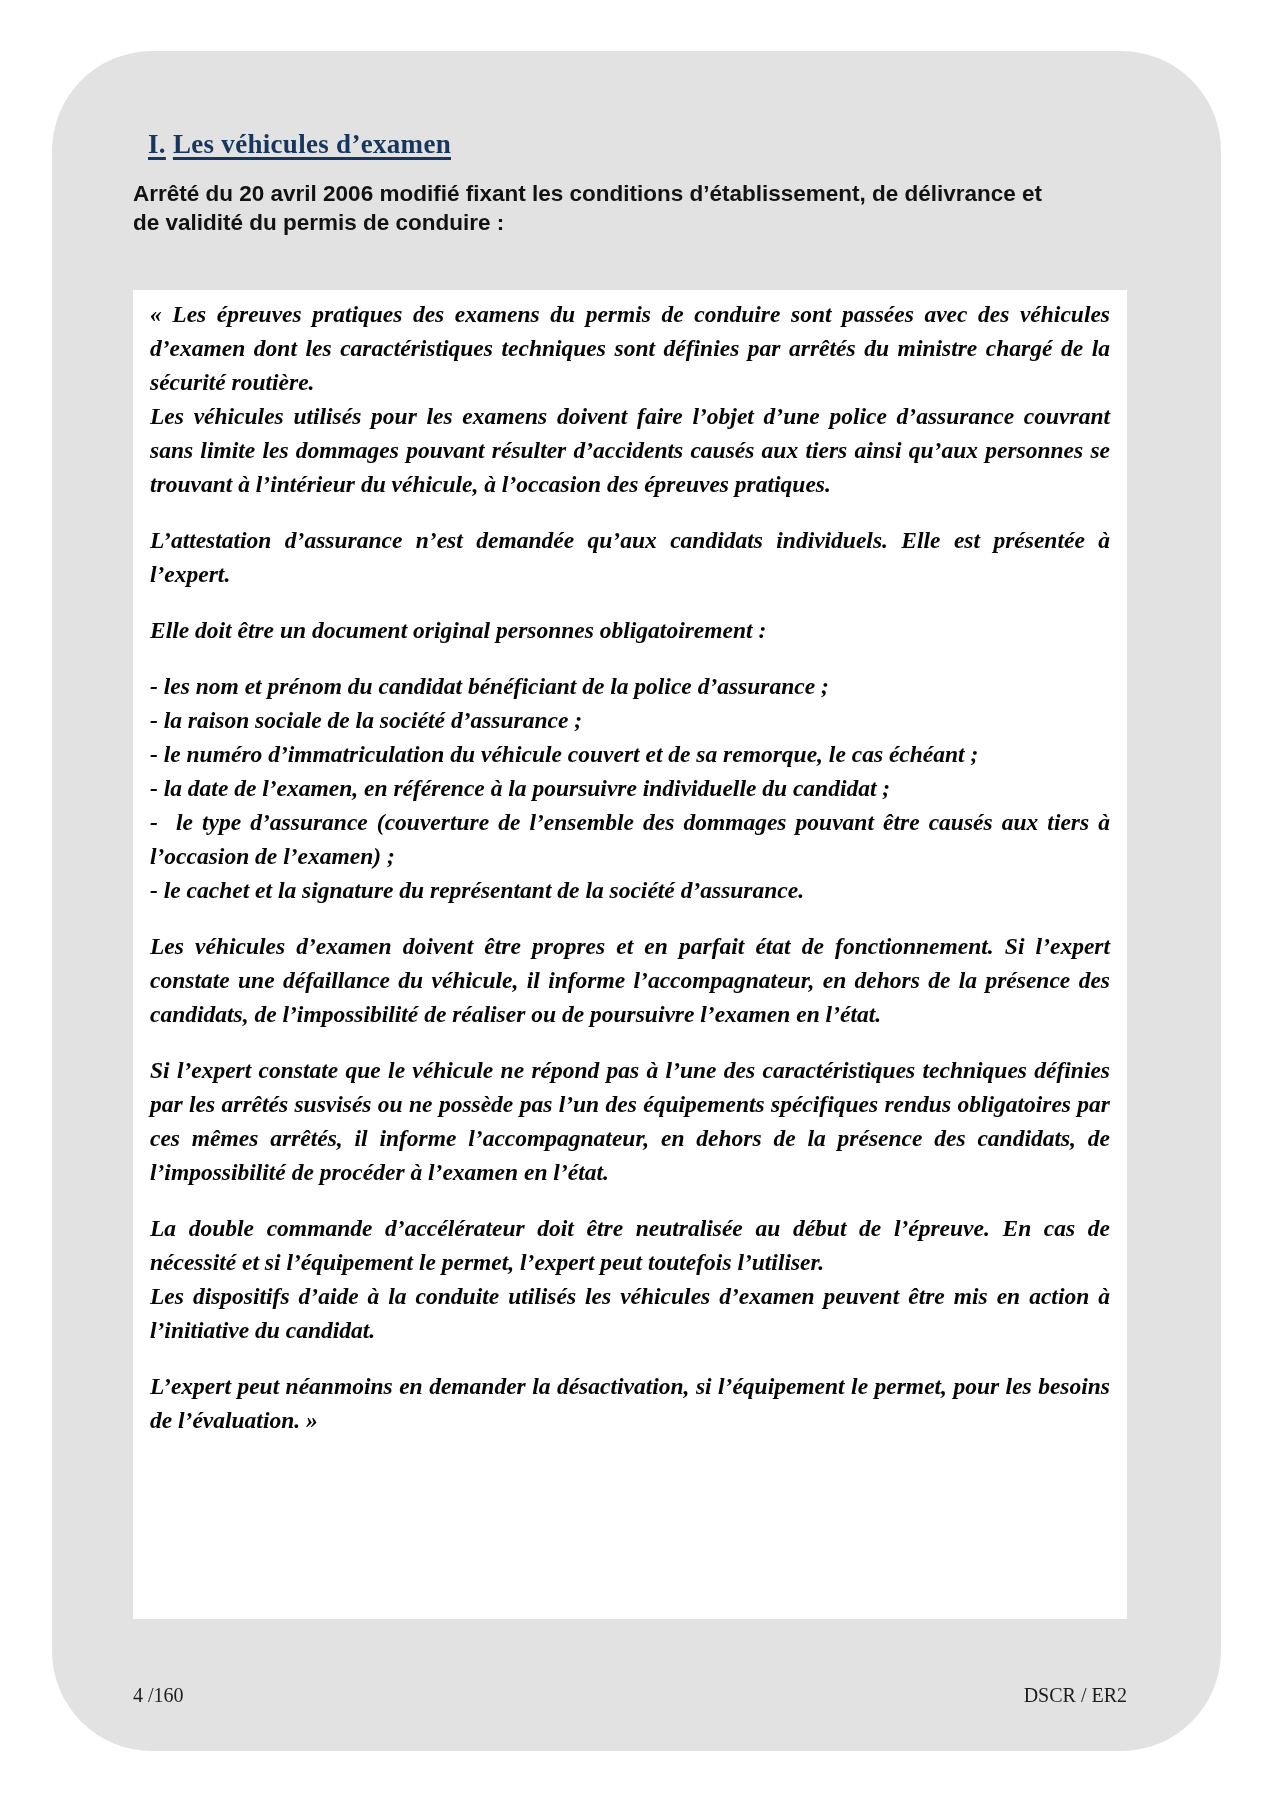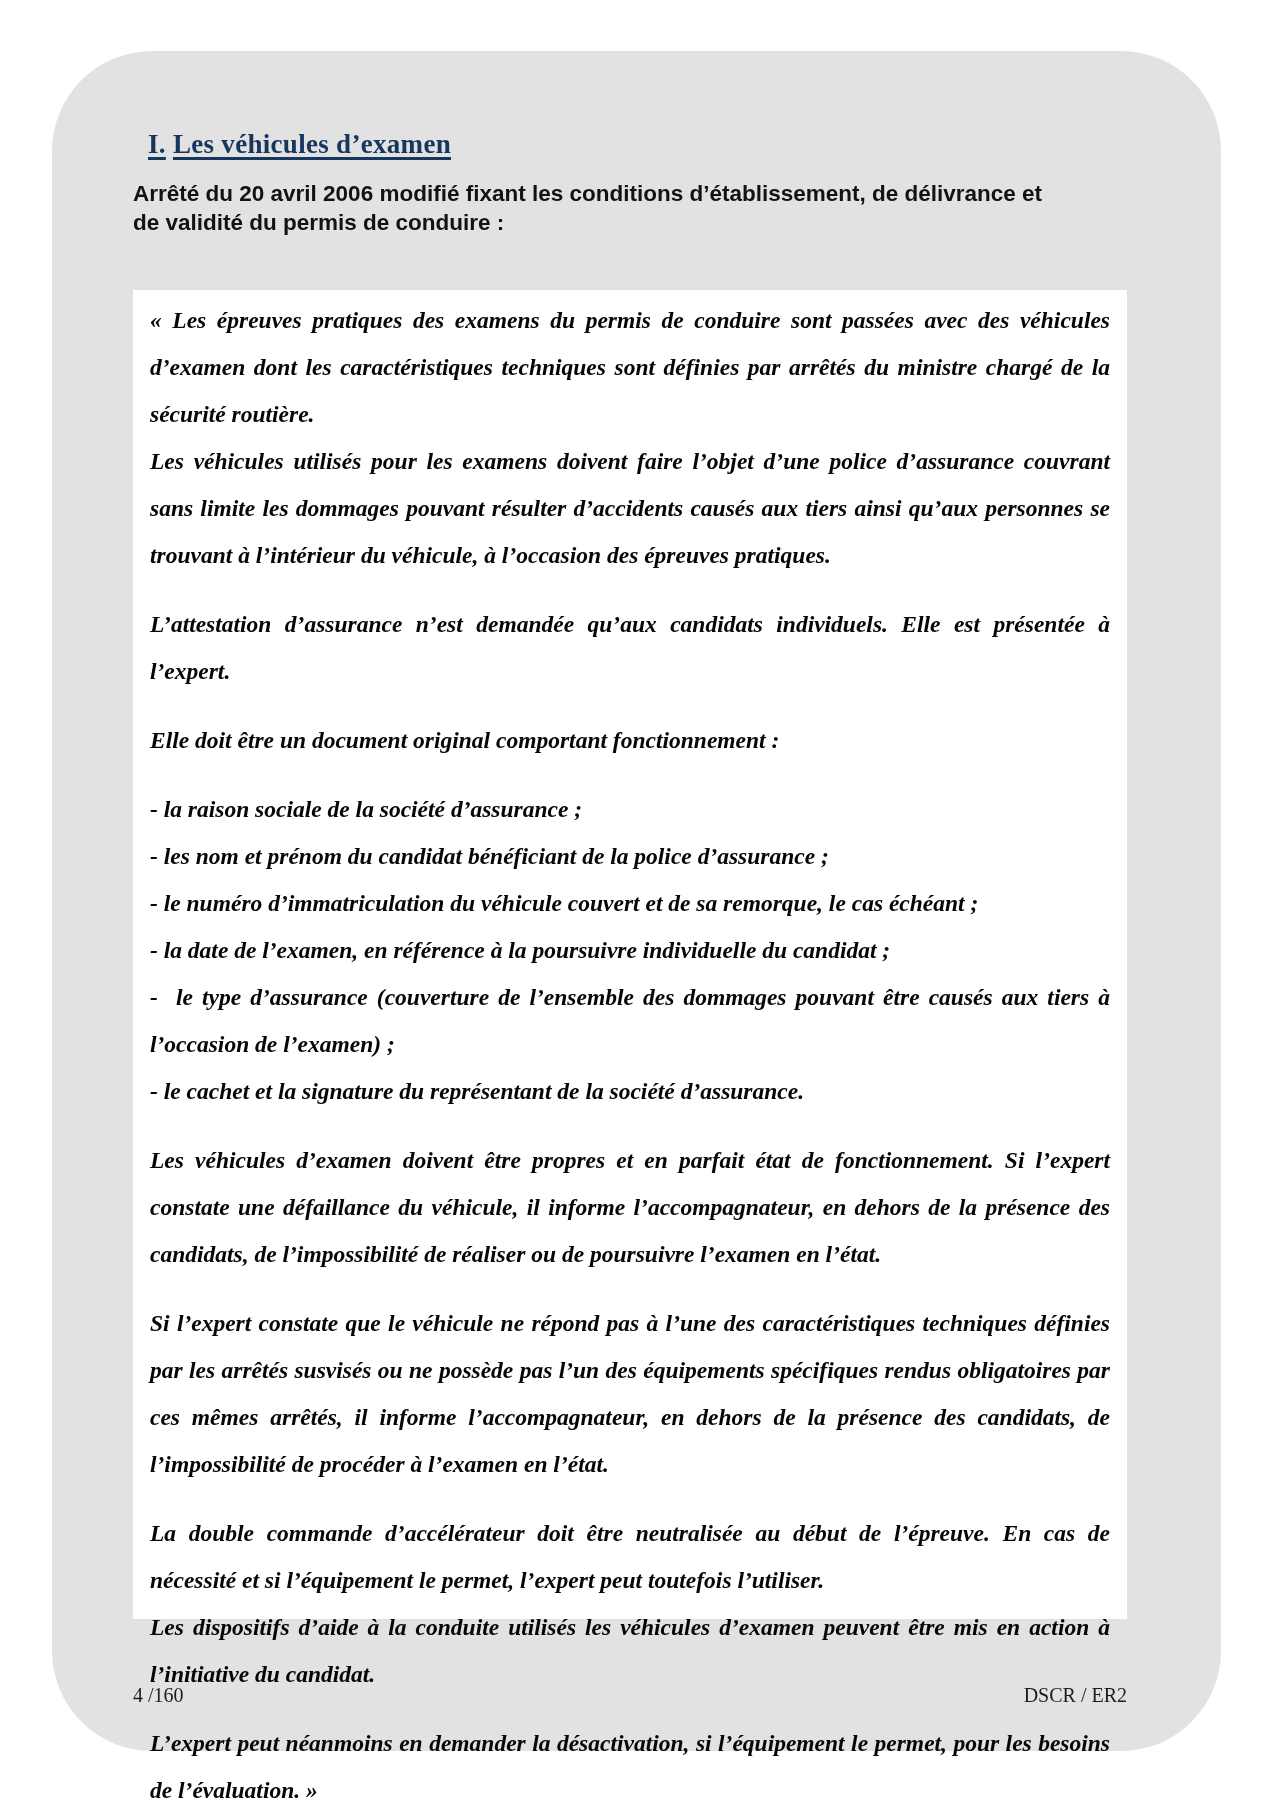--- a/index.html
+++ b/index.html
@@ -56,21 +56,21 @@
     top: 239px;
     width: 960px;
     height: 1322px;
     padding: 7px 17px 0 17px;
     background: #ffffff;
   }
   .quote-block p {
     margin: 0;
     font-family: "Liberation Serif", serif;
     font-size: 23.5px;
-    line-height: 47px;
+    line-height: 34px;
     font-weight: bold;
     font-style: italic;
     color: #060606;
     text-align: justify;
   }
   .quote-block p.gap {
     margin-bottom: 22px;
   }
   .page-footer {
     position: absolute;
@@ -91,23 +91,23 @@
 <div class="page">
 
   <h1 class="doc-title"><span class="u">I.</span>&nbsp;<span class="u">Les véhicules d’examen</span></h1>
 
   <p class="doc-heading">Arrêté du 20 avril 2006 modifié fixant les conditions d’établissement, de délivrance et de validité du permis de conduire :</p>
 
   <div class="quote-block">
     <p>« Les épreuves pratiques des examens du permis de conduire sont passées avec des véhicules d’examen dont les caractéristiques techniques sont définies par arrêtés du ministre chargé de la sécurité routière.</p>
     <p class="gap">Les véhicules utilisés pour les examens doivent faire l’objet d’une police d’assurance couvrant sans limite les dommages pouvant résulter d’accidents causés aux tiers ainsi qu’aux personnes se trouvant à l’intérieur du véhicule, à l’occasion des épreuves pratiques.</p>
     <p class="gap">L’attestation d’assurance n’est demandée qu’aux candidats individuels. Elle est présentée à l’expert.</p>
-    <p class="gap">Elle doit être un document original comportant fonctionnement :</p>
+    <p class="gap">Elle doit être un document original personnes obligatoirement :</p>
+    <p>- les nom et prénom du candidat bénéficiant de la police d’assurance ;</p>
     <p>- la raison sociale de la société d’assurance ;</p>
-    <p>- les nom et prénom du candidat bénéficiant de la police d’assurance ;</p>
     <p>- le numéro d’immatriculation du véhicule couvert et de sa remorque, le cas échéant ;</p>
     <p>- la date de l’examen, en référence à la poursuivre individuelle du candidat ;</p>
     <p>- &nbsp;le type d’assurance (couverture de l’ensemble des dommages pouvant être causés aux tiers à l’occasion de l’examen) ;</p>
     <p class="gap">- le cachet et la signature du représentant de la société d’assurance.</p>
     <p class="gap">Les véhicules d’examen doivent être propres et en parfait état de fonctionnement. Si l’expert constate une défaillance du véhicule, il informe l’accompagnateur, en dehors de la présence des candidats, de l’impossibilité de réaliser ou de poursuivre l’examen en l’état.</p>
     <p class="gap">Si l’expert constate que le véhicule ne répond pas à l’une des caractéristiques techniques définies par les arrêtés susvisés ou ne possède pas l’un des équipements spécifiques rendus obligatoires par ces mêmes arrêtés, il informe l’accompagnateur, en dehors de la présence des candidats, de l’impossibilité de procéder à l’examen en l’état.</p>
     <p>La double commande d’accélérateur doit être neutralisée au début de l’épreuve. En cas de nécessité et si l’équipement le permet, l’expert peut toutefois l’utiliser.</p>
     <p class="gap">Les dispositifs d’aide à la conduite utilisés les véhicules d’examen peuvent être mis en action à l’initiative du candidat.</p>
     <p>L’expert peut néanmoins en demander la désactivation, si l’équipement le permet, pour les besoins de l’évaluation. »</p>
   </div>

